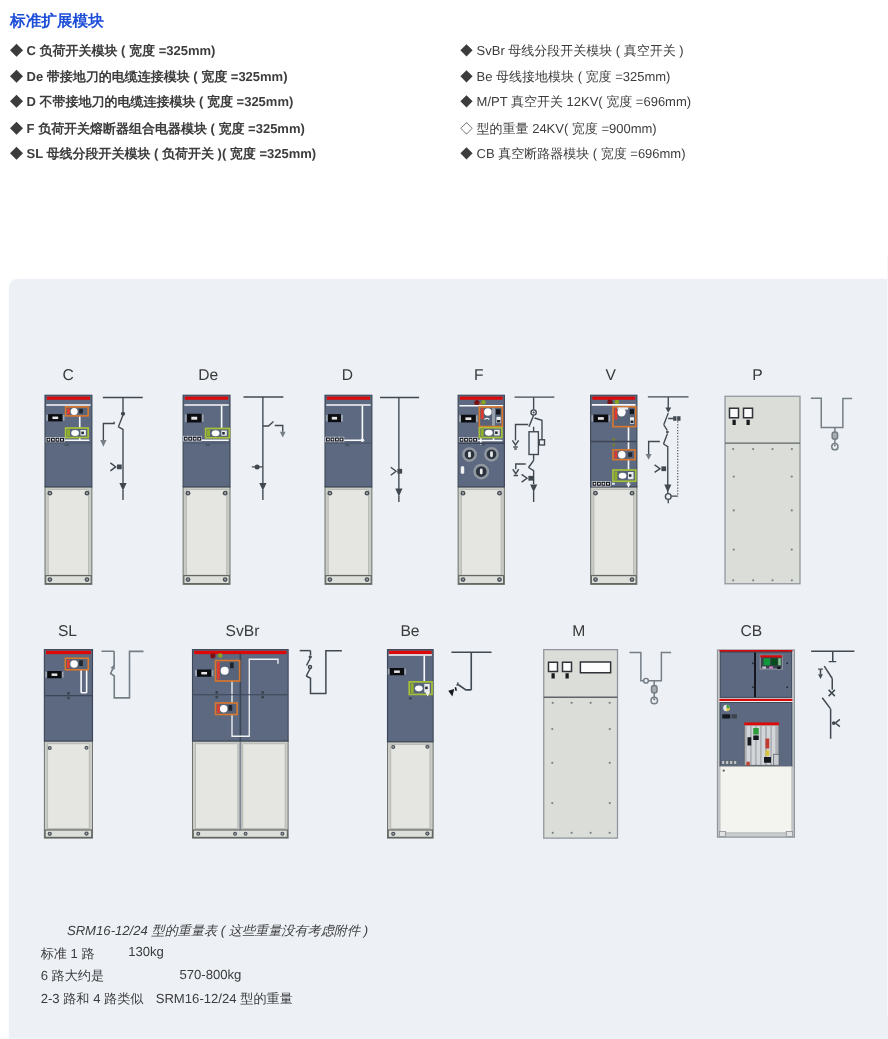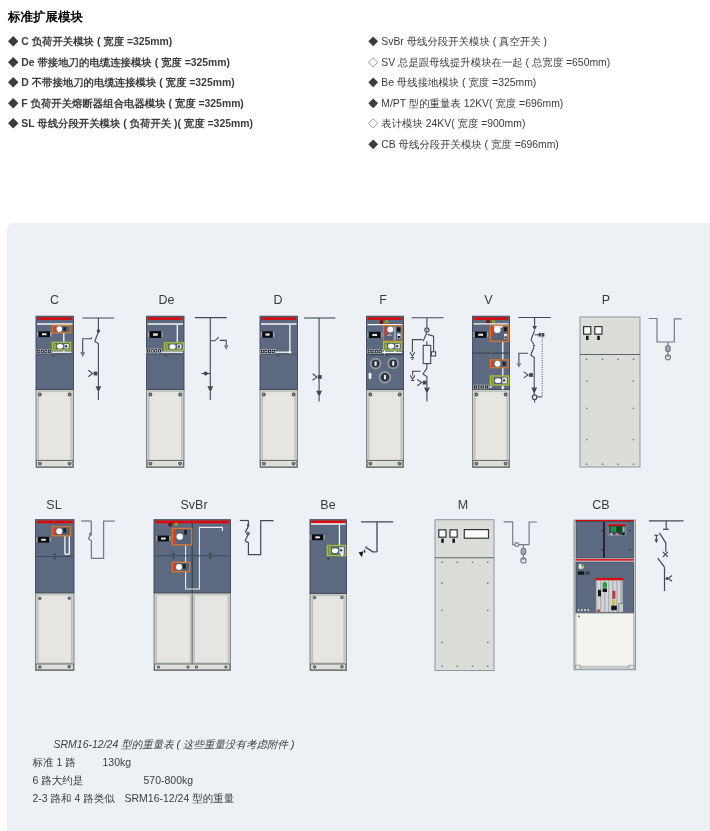--- a/index.html
+++ b/index.html
@@ -1,41 +1,40 @@
 <!DOCTYPE html>
 <html lang="zh"><head>
 <meta charset="utf-8">
 <style>
 html,body{margin:0;padding:0;}
 body{width:710px;height:831px;background:#ffffff;font-family:"Liberation Sans",sans-serif;position:relative;overflow:hidden;}
-.title{position:absolute;left:8px;top:9px;font-size:12.5px;font-weight:bold;color:#000000;}
+.title{position:absolute;left:8px;top:9px;font-size:12.5px;font-weight:bold;color:#1d4ed8;}
 .col{position:absolute;top:32px;font-size:10.4px;color:#3c3c3c;}
 .col div{height:20.6px;line-height:20.6px;white-space:nowrap;}
 .colL{left:8px;font-weight:bold;}
 .colR{left:368px;}
 .panel{position:absolute;left:7px;top:223px;width:703px;height:608px;background:#edf1f6;border-radius:7px 0 0 0;}
 .wt{position:absolute;font-size:10.5px;color:#3c3c3c;white-space:nowrap;}
 </style>
 </head>
 <body>
 <div class="title">标准扩展模块</div>
 <div class="col colL">
     <div>◆ C 负荷开关模块 ( 宽度 =325mm)</div>
     <div>◆ De 带接地刀的电缆连接模块 ( 宽度 =325mm)</div>
     <div>◆ D 不带接地刀的电缆连接模块 ( 宽度 =325mm)</div>
     <div>◆ F 负荷开关熔断器组合电器模块 ( 宽度 =325mm)</div>
     <div>◆ SL 母线分段开关模块 ( 负荷开关 )( 宽度 =325mm)</div>
   </div>
 <div class="col colR">
     <div>◆ SvBr 母线分段开关模块 ( 真空开关 )</div>
-    <div>◇ SV 总是跟母线提升模块在一起 ( 总宽度 =650mm)</div>
     <div>◆ Be 母线接地模块 ( 宽度 =325mm)</div>
-    <div>◆ M/PT 型的重量表 12KV( 宽度 =696mm)</div>
-    <div>◇ 表计模块 24KV( 宽度 =900mm)</div>
-    <div>◆ CB 母线分段开关模块 ( 宽度 =696mm)</div>
+    <div>◆ M/PT 真空开关 12KV( 宽度 =696mm)</div>
+    <div>◇ 型的重量 24KV( 宽度 =900mm)</div>
+    <div>◆ CB 真空断路器模块 ( 宽度 =696mm)</div>
   </div>
 <div class="panel">
 <svg width="703" height="608" viewBox="7 223 703 608" style="position:absolute;left:0;top:0">
 <rect x="36.0" y="389.5" width="37.5" height="78.0" fill="#c9cbc6" stroke="#70736e" stroke-width="0.8"></rect>
 <rect x="38.6" y="391.7" width="32.3" height="68.4" fill="#e5e6e1" stroke="#b4b6b1" stroke-width="0.7"></rect>
 <rect x="36.6" y="460.5" width="36.3" height="6.4" fill="#dddfda" stroke="#5e625e" stroke-width="0.9"></rect>
 <circle cx="39.9" cy="463.6" r="1.9" fill="#494f55"></circle>
 <circle cx="39.9" cy="463.6" r="0.855" fill="#9ea4a9"></circle>
 <circle cx="69.6" cy="463.6" r="1.9" fill="#494f55"></circle>
 <circle cx="69.6" cy="463.6" r="0.855" fill="#9ea4a9"></circle>

